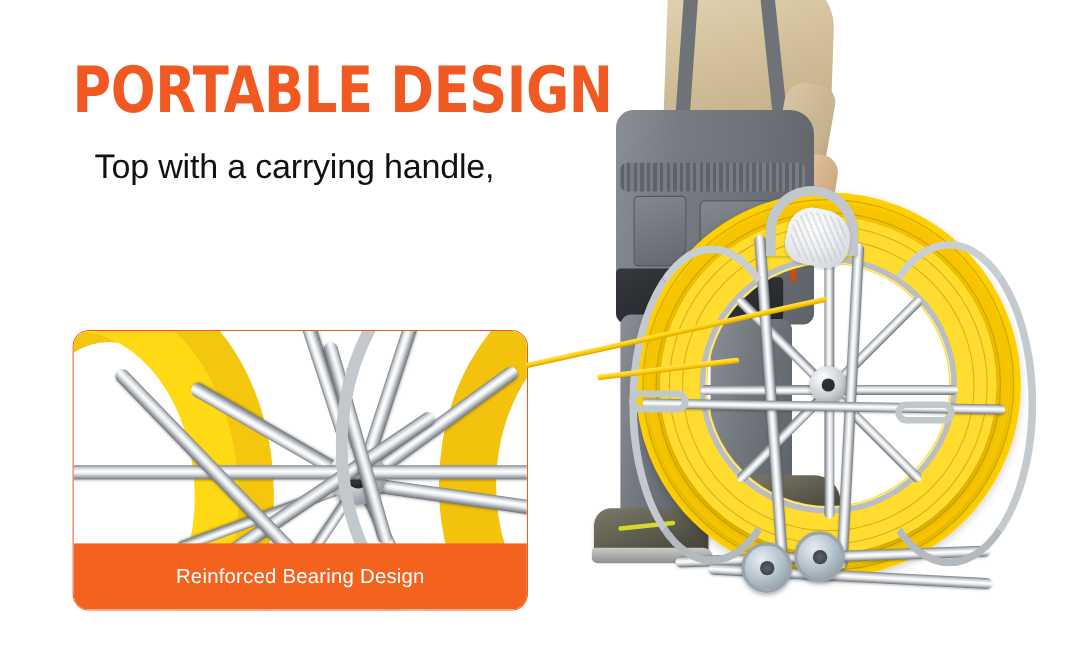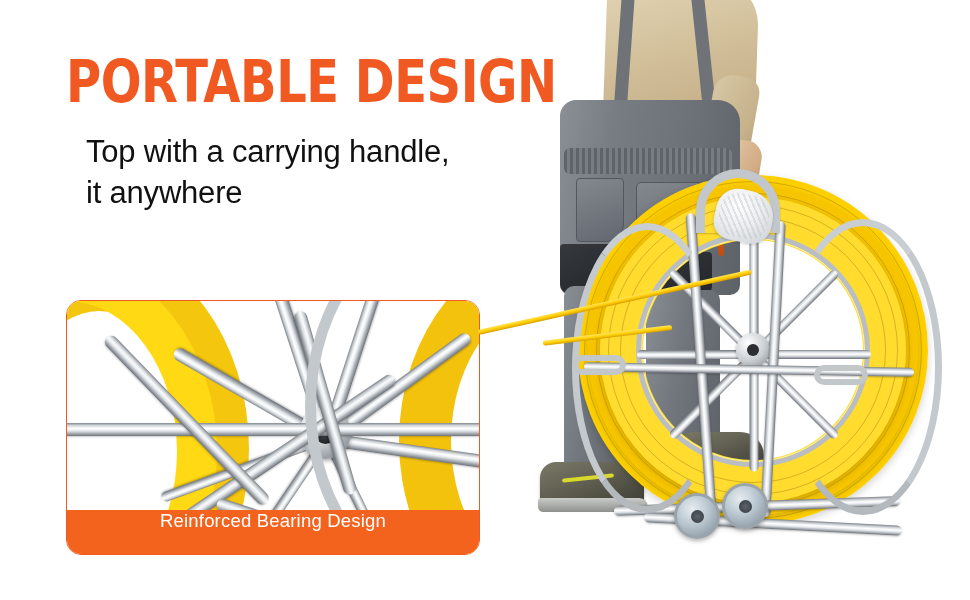--- a/index.html
+++ b/index.html
@@ -92,23 +92,23 @@
     box-shadow:0 1px 2px rgba(0,0,0,.22);
     transform-origin:left center;
   }
   .rim-arc{
     position:absolute;border-radius:50%;border:11px solid transparent;
     box-sizing:border-box;
   }
 
   
   .caption{
-    position:absolute;left:0;bottom:0;width:412px;height:44px;
+    position:absolute;left:0;bottom:0;width:412px;height:60px;
     background:#F4631E;
-    display:flex;justify-content:center;
+    display:flex;align-items:center;justify-content:center;
   }
   .caption-text{
     color:#ffffff;font-size:18.5px;letter-spacing:.2px;font-weight:normal;
   }
 
   
   .connector{
     position:absolute;left:478px;top:330px;width:280px;height:5px;
     background:linear-gradient(180deg,#FFE35A 0%,#FFD20A 45%,#D99F00 100%);
     border-radius:3px;
@@ -266,21 +266,20 @@
 </style>
 </head>
 <body>
 
 <div class="stage">
 
   <div class="headline">PORTABLE DESIGN</div>
 
   <div class="subcopy">
     <span class="ln">Top with a carrying handle,</span>
-    <span class="ln">it anywhere</span>
   </div>
 
   <div class="inset">
     <div class="inset-photo">
 
       <div class="coil-left"></div>
       <div class="coil-left2"></div>
       <div class="coil-right"></div>
 
       <div class="hub-wrap">

